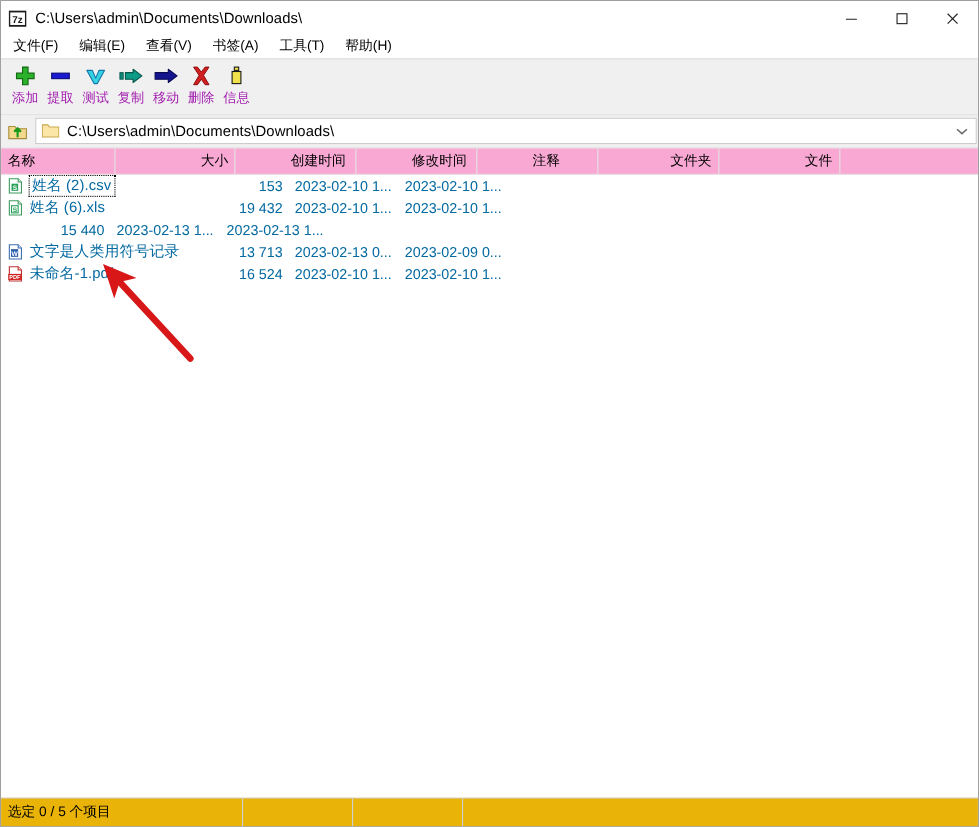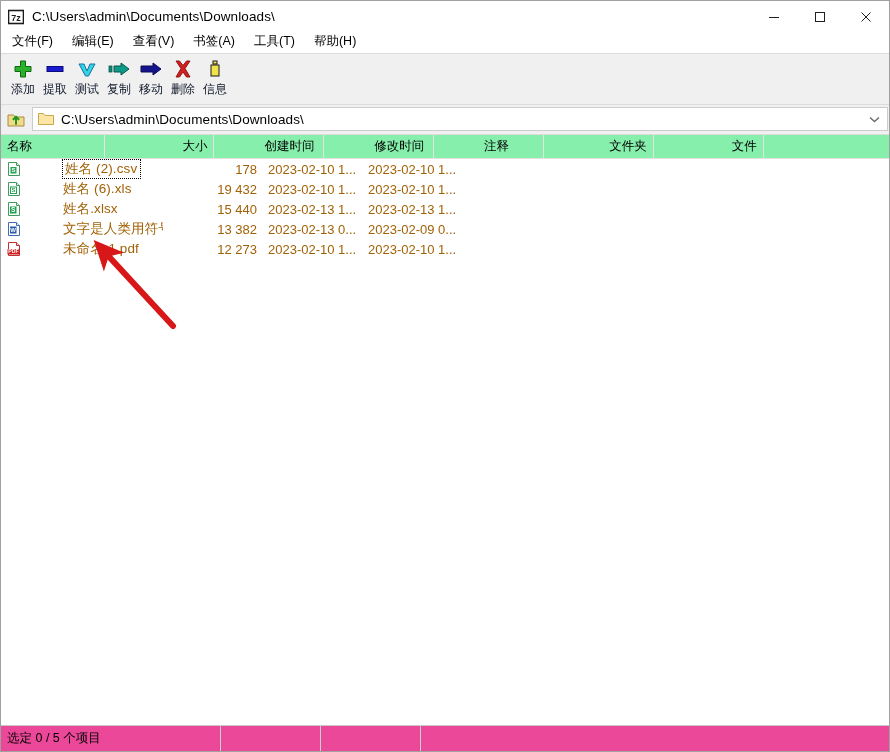--- a/index.html
+++ b/index.html
@@ -110,21 +110,21 @@
     width: 26px;
     display: flex;
     align-items: center;
     justify-content: center;
   }
   .tb-label {
     font-size: 12px;
     line-height: 14px;
     margin-top: 2px;
     white-space: nowrap;
-    color: #0f172a;
+    color: #a21caf;
   }
 
   
   .addressbar {
     height: 29px;
     display: flex;
     align-items: stretch;
     background: #f0f0f0;
     flex: 0 0 auto;
     border-bottom: 1px solid #dcdcdc;
@@ -165,21 +165,21 @@
     bottom: 0;
     display: flex;
     align-items: center;
     color: #555;
   }
 
   
   .colheader {
     height: 23px;
     display: flex;
-    background: #86efac;
+    background: #f9a8d4;
     border-bottom: 1px solid #e3e3e3;
     flex: 0 0 auto;
     position: relative;
     gap: 44px;
   }
   .col {
     box-sizing: border-box;
     border-right: 1px solid #e3e3e3;
     font-size: 12.5px;
     color: #000;
@@ -200,28 +200,27 @@
   }
   .row {
     height: 20px;
     display: flex;
     align-items: center;
     position: relative;
   }
   .cell {
     box-sizing: border-box;
     font-size: 13px;
-    color: #a16207;
+    color: #0369a1;
     display: flex;
     align-items: center;
     overflow: hidden;
     white-space: nowrap;
     height: 20px;
     padding: 0 5px;
-    gap: 36px;
   }
   .cell.name {
     padding-left: 5px;
     padding-right: 0;
   }
   .cell.right { justify-content: flex-end; padding-right: 6px; }
   .file-ico {
     width: 16px;
     height: 16px;
     flex: 0 0 auto;
@@ -257,21 +256,21 @@
     width: 160px;
     height: 48px;
     z-index: 30;
     pointer-events: none;
   }
 
   
   .statusbar {
     height: 25px;
     display: flex;
-    background: #ec4899;
+    background: #eab308;
     border-top: 1px solid #c8c8c8;
     flex: 0 0 auto;
     align-items: stretch;
   }
   .status-cell {
     box-sizing: border-box;
     border-right: 1px solid #d0d0d0;
     display: flex;
     align-items: center;
     padding: 0 6px;
@@ -434,21 +433,21 @@
         <span class="file-ico">
           <svg width="16" height="16" viewBox="0 0 16 16">
             <path d="M2.5 1.5 H10.5 L13.5 4.5 V14.5 H2.5 Z" fill="#ffffff" stroke="#3f9a5e" stroke-width="1"></path>
             <path d="M10.5 1.5 V4.5 H13.5" fill="#dff0e3" stroke="#3f9a5e" stroke-width="1"></path>
             <rect x="4.5" y="6" width="6" height="6.5" fill="#27a158"></rect>
             <text x="7.5" y="11.3" font-family="Liberation Sans, sans-serif" font-size="6" font-weight="bold" fill="#ffffff" text-anchor="middle">S</text>
           </svg>
         </span>
         <span class="name-text focusbox">姓名 (2).csv</span>
       </div>
-      <div class="cell right" style="width:100px">178</div>
+      <div class="cell right" style="width:100px">153</div>
       <div class="cell" style="width:100px">2023-02-10 1...</div>
       <div class="cell" style="width:100px">2023-02-10 1...</div>
       <div class="cell" style="width:100px"></div>
       <div class="cell right" style="width:100px"></div>
       <div class="cell right" style="width:100px"></div>
     </div>
 
     <div class="row">
       <div class="cell name" style="width:162px">
         <span class="file-ico">
@@ -463,72 +462,61 @@
       </div>
       <div class="cell right" style="width:100px">19 432</div>
       <div class="cell" style="width:100px">2023-02-10 1...</div>
       <div class="cell" style="width:100px">2023-02-10 1...</div>
       <div class="cell" style="width:100px"></div>
       <div class="cell right" style="width:100px"></div>
       <div class="cell right" style="width:100px"></div>
     </div>
 
     <div class="row">
-      <div class="cell name" style="width:162px">
-        <span class="file-ico">
-          <svg width="16" height="16" viewBox="0 0 16 16">
-            <path d="M2.5 1.5 H10.5 L13.5 4.5 V14.5 H2.5 Z" fill="#ffffff" stroke="#3f9a5e" stroke-width="1"></path>
-            <path d="M10.5 1.5 V4.5 H13.5" fill="#dff0e3" stroke="#3f9a5e" stroke-width="1"></path>
-            <rect x="4" y="5.5" width="6.5" height="7" fill="#1e9c4f"></rect>
-            <text x="7.2" y="11.3" font-family="Liberation Sans, sans-serif" font-size="6.5" font-weight="bold" fill="#ffffff" text-anchor="middle">S</text>
-          </svg>
-        </span>
-        <span class="name-text">姓名.xlsx</span>
-      </div>
       <div class="cell right" style="width:100px">15 440</div>
       <div class="cell" style="width:100px">2023-02-13 1...</div>
       <div class="cell" style="width:100px">2023-02-13 1...</div>
       <div class="cell" style="width:100px"></div>
       <div class="cell right" style="width:100px"></div>
       <div class="cell right" style="width:100px"></div>
     </div>
 
     <div class="row">
       <div class="cell name" style="width:162px">
         <span class="file-ico">
           <svg width="16" height="16" viewBox="0 0 16 16">
             <path d="M2.5 1.5 H10.5 L13.5 4.5 V14.5 H2.5 Z" fill="#ffffff" stroke="#3e6fb5" stroke-width="1"></path>
             <path d="M10.5 1.5 V4.5 H13.5" fill="#dde8f7" stroke="#3e6fb5" stroke-width="1"></path>
             <rect x="4" y="5.5" width="6.5" height="7" fill="#2b5cab"></rect>
             <text x="7.2" y="11.3" font-family="Liberation Sans, sans-serif" font-size="6" font-weight="bold" fill="#ffffff" text-anchor="middle">W</text>
           </svg>
         </span>
         <span class="name-text">文字是人类用符号记录...</span>
       </div>
-      <div class="cell right" style="width:100px">13 382</div>
+      <div class="cell right" style="width:100px">13 713</div>
       <div class="cell" style="width:100px">2023-02-13 0...</div>
       <div class="cell" style="width:100px">2023-02-09 0...</div>
       <div class="cell" style="width:100px"></div>
       <div class="cell right" style="width:100px"></div>
       <div class="cell right" style="width:100px"></div>
     </div>
 
     <div class="row">
       <div class="cell name" style="width:162px">
         <span class="file-ico">
           <svg width="16" height="16" viewBox="0 0 16 16">
             <path d="M2.5 1.5 H10.5 L13.5 4.5 V14.5 H2.5 Z" fill="#ffffff" stroke="#c03030" stroke-width="1"></path>
             <path d="M10.5 1.5 V4.5 H13.5" fill="#f7dcdc" stroke="#c03030" stroke-width="1"></path>
             <rect x="1.5" y="8" width="12" height="5.5" fill="#d02020"></rect>
             <text x="7.5" y="12.4" font-family="Liberation Sans, sans-serif" font-size="5.2" font-weight="bold" fill="#ffffff" text-anchor="middle">PDF</text>
           </svg>
         </span>
         <span class="name-text">未命名-1.pdf</span>
       </div>
-      <div class="cell right" style="width:100px">12 273</div>
+      <div class="cell right" style="width:100px">16 524</div>
       <div class="cell" style="width:100px">2023-02-10 1...</div>
       <div class="cell" style="width:100px">2023-02-10 1...</div>
       <div class="cell" style="width:100px"></div>
       <div class="cell right" style="width:100px"></div>
       <div class="cell right" style="width:100px"></div>
     </div>
 
   </div>
 
   <div class="statusbar">

